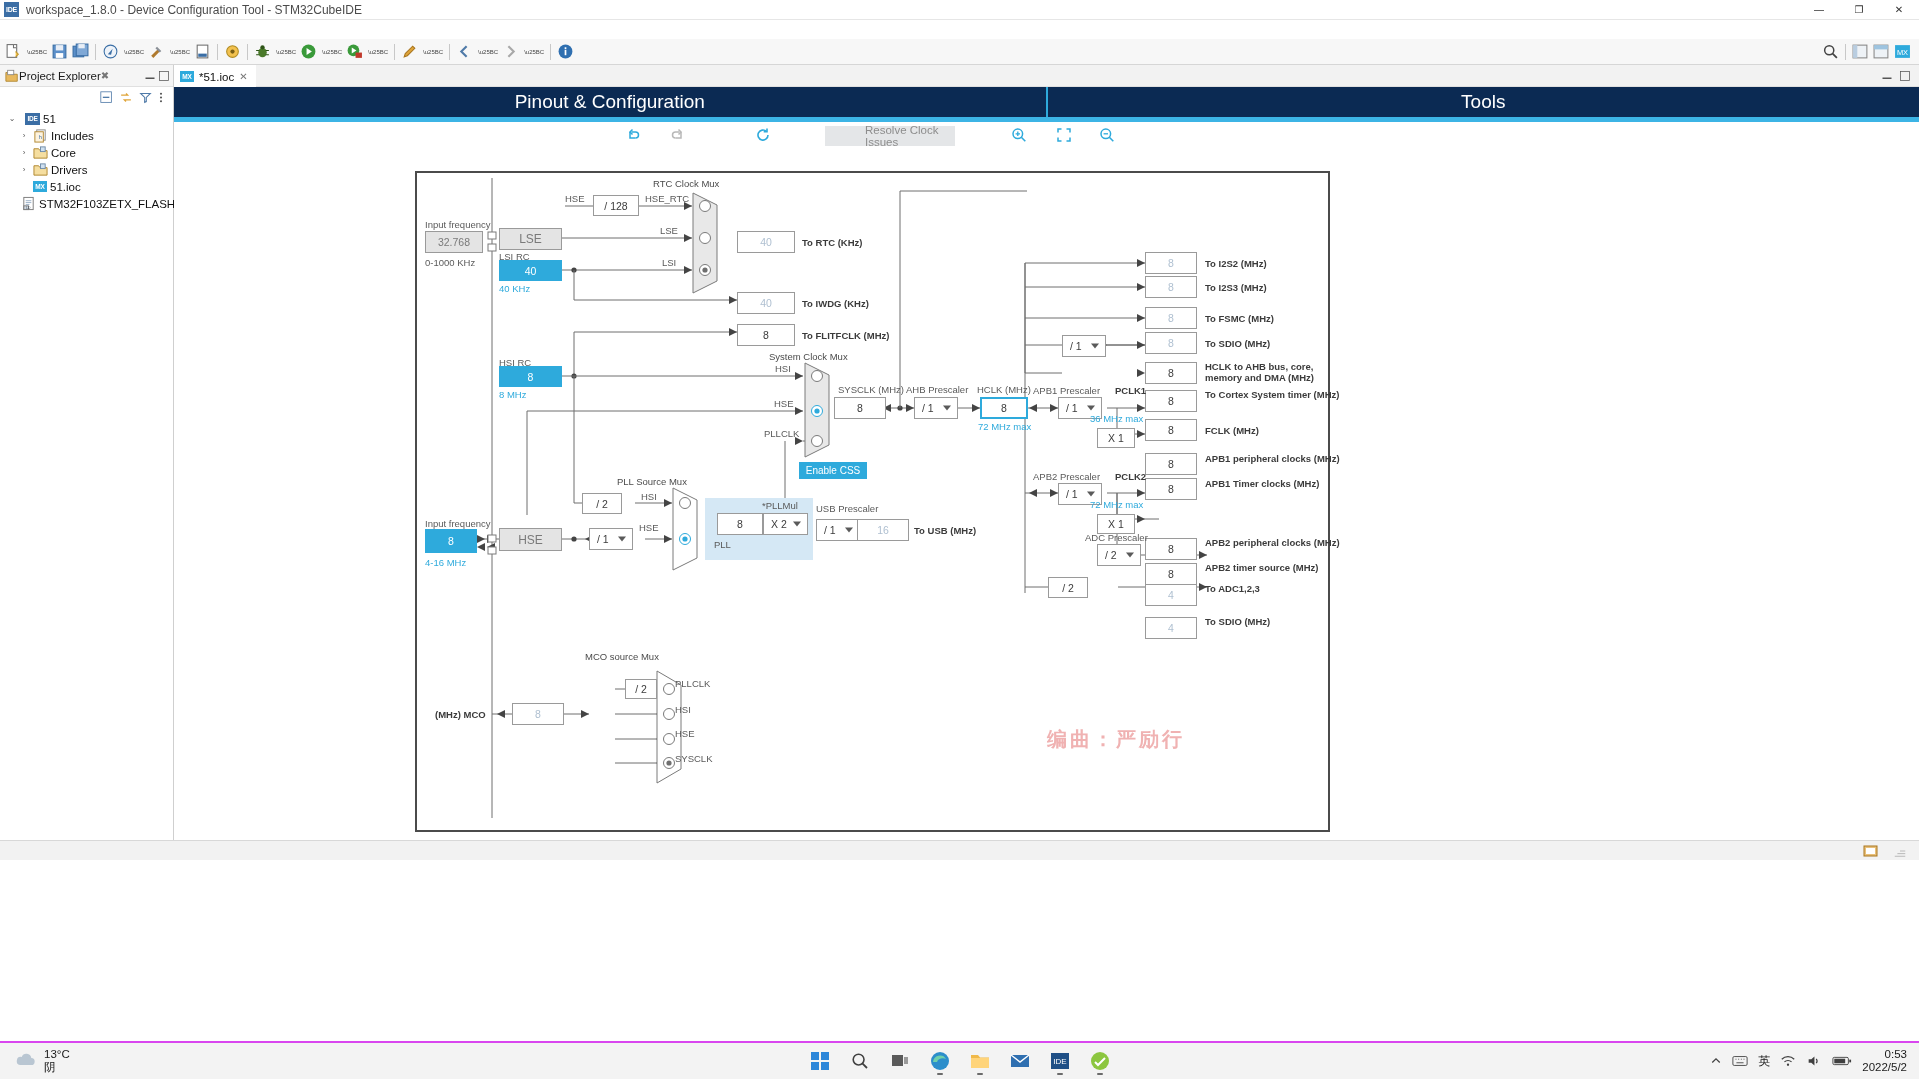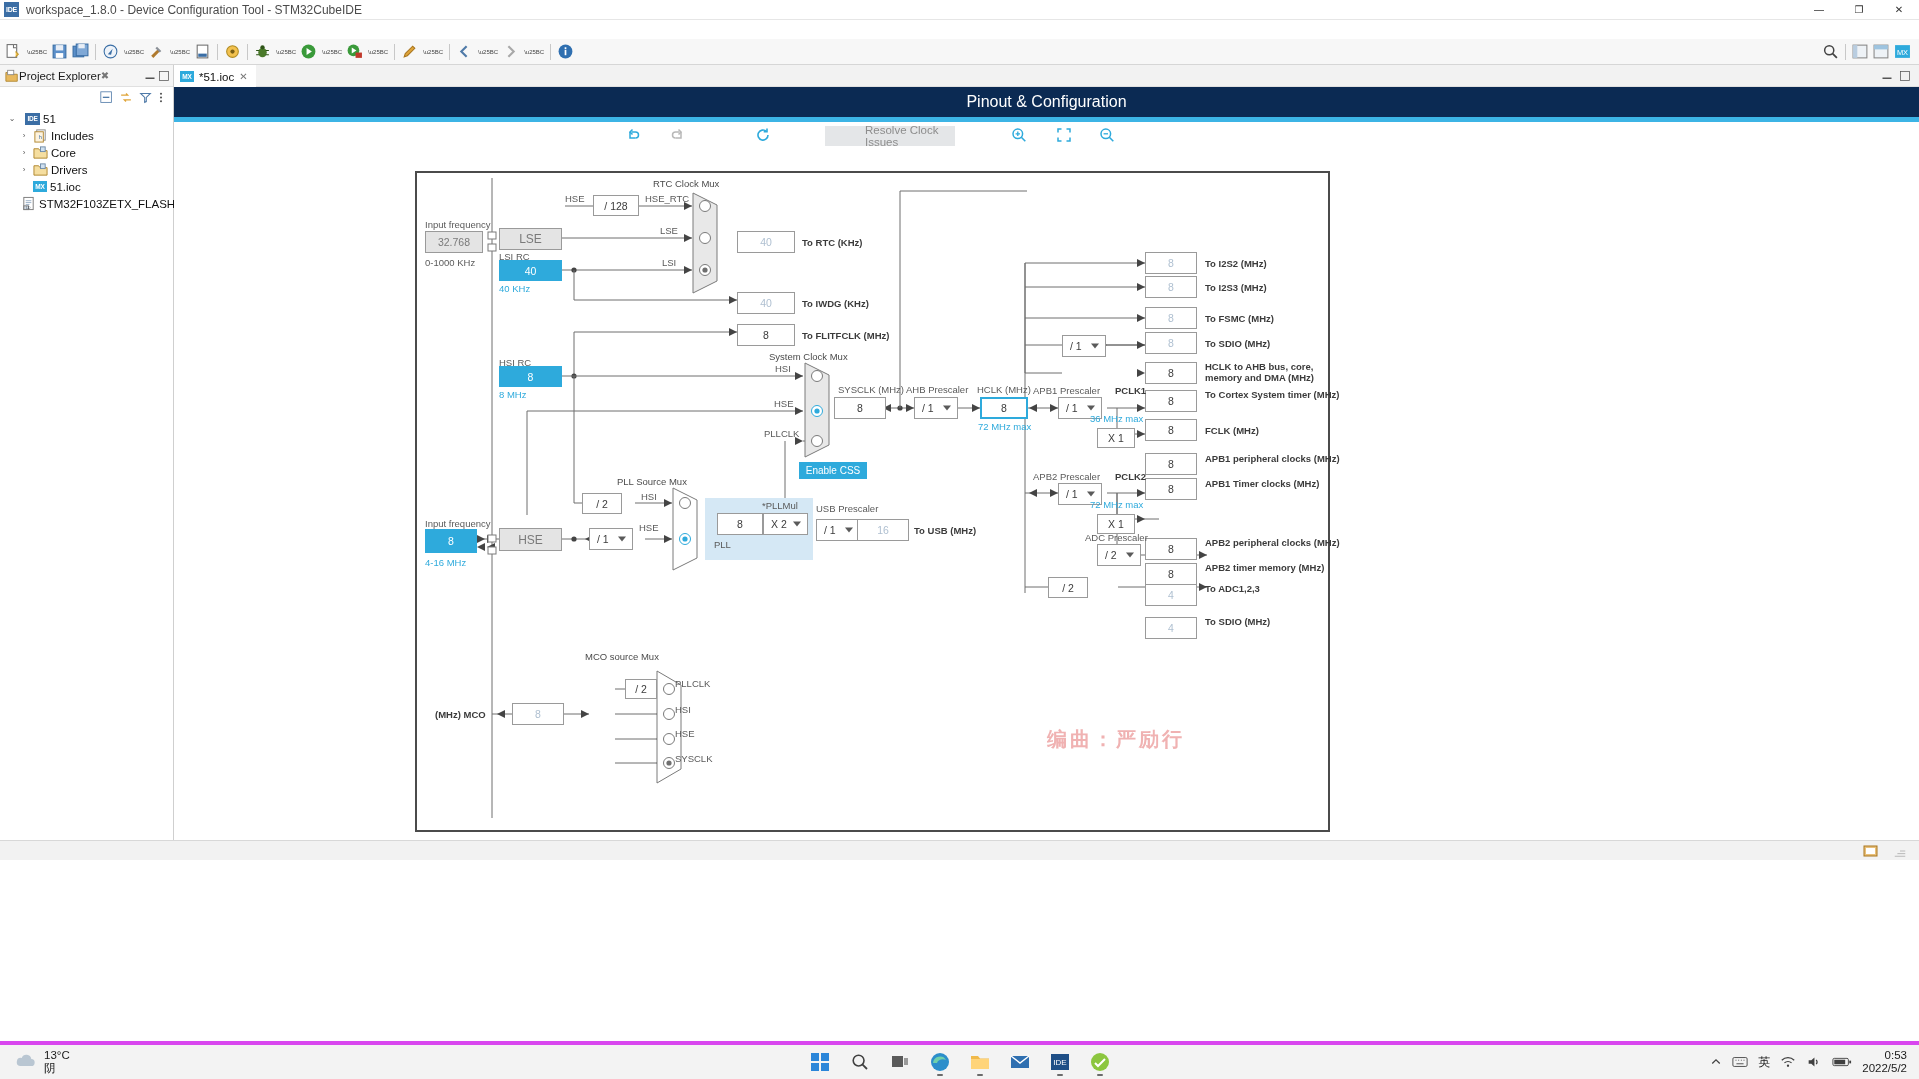--- a/index.html
+++ b/index.html
@@ -75,21 +75,21 @@
     height: 22px; background: #ffffff; display: flex; align-items: center; gap: 5px;
     padding: 0 8px 0 6px; font-size: 11.5px; color: #101010; border-top: 2px solid #ffffff;
   }
   .etab-x { font-size: 10px; color: #777; }
   .etabrow-right { margin-left: auto; display:flex; gap:6px; padding-right: 8px; color:#444; font-size:10px;}
 
   
   .cubetabs { display: flex; height: 30px; background: #0b2a53; }
   .cubetab {
     flex: 1; display: flex; align-items: center; justify-content: center;
-    color: #ffffff; font-size: 16px; background: #0b2a53; border-right: 2px solid #2eaadc;
+    color: #ffffff; font-size: 19px; background: #0b2a53; border-right: 2px solid #2eaadc;
   }
   .cubetab:last-child { border-right: none; }
   .cubetab.active { background: #3cb4e5; }
   .cubetab-underline { height: 5px; background: #3cb4e5; }
 
   
   .clocktoolbar {
     height: 26px; background: #fff; display: flex; align-items: center; gap: 0px;
     position: relative;
   }
@@ -141,21 +141,21 @@
 
   
   .bottom-strip {
     position: absolute; left: 0; top: 840px; width: 1919px; height: 20px;
     background: #f2f2f2; border-top: 1px solid #d8d8d8; display:flex; align-items:center; justify-content:flex-end;
   }
   
   .taskbar {
     position: absolute; left: 0; top: 1041px; width: 1919px; height: 38px;
     background: #f3f3f3; display: flex; align-items: center;
-    border-top: 4px solid #d946ef;
+    border-top: 2px solid #d946ef;
   }
   .tb-weather { display: flex; align-items: center; gap: 6px; margin-left: 14px; }
   .tb-weather .temp { font-size: 11.5px; color: #1a1a1a; line-height: 13px; }
   .tb-weather .cond { font-size: 11.5px; color: #1a1a1a; line-height: 13px; }
   .tb-center { position: absolute; left: 50%; transform: translateX(-50%); display: flex; align-items: center; gap: 10px; }
   .tb-app { width: 30px; height: 30px; display:flex; align-items:center; justify-content:center; position: relative;}
   .tb-app .dot { position:absolute; bottom:1px; left:50%; transform:translateX(-50%); width:6px; height:2px; background:#6b6b6b; border-radius:1px;}
   .tb-right2 { margin-left: auto; display: flex; align-items: center; gap: 10px; padding-right: 12px; }
   .clock2 { font-size: 11.5px; color: #1a1a1a; text-align: right; line-height: 13px; }
 </style>
@@ -428,20 +428,21 @@
             <rect x="2" y="10" width="12" height="2" fill="#555"></rect>
           </svg>
         <svg width="12" height="12" viewBox="0 0 16 16">
             <rect x="2" y="2" width="12" height="12" fill="none" stroke="#555"></rect>
           </svg>
       </div>
     </div>
 
     <div class="cubetabs">
       <div class="cubetab">Pinout &amp; Configuration</div>
+      <div class="cubetab">Tools</div>
     </div>
     <div class="cubetab-underline"></div>
 
     <div class="clocktoolbar">
       <div class="ct-btn" style="left:449px;top:3px;width:20px;height:20px">
         <svg width="18" height="18" viewBox="0 0 18 18">
             <path d="M11.5 12H6V6" fill="none" stroke="#2eaadc" stroke-width="1.5"></path>
             <path d="M11.5 12a3 3 0 0 0 0-6H7.5" fill="none" stroke="#2eaadc" stroke-width="1.5"></path>
             <path d="M8.5 3.5L6 6l2.5 2.5" fill="none" stroke="#2eaadc" stroke-width="1.5"></path>
           </svg>
@@ -773,21 +774,21 @@
         <div class="sel" style="left:641px;top:310px;width:44px;height:22px">
             <span>/ 1</span>
             <span class="caret"></span>
           </div>
         <div class="lbl dark" style="left:698px;top:298px">PCLK2</div>
         <div class="lbl blue" style="left:673px;top:326px">72 MHz max</div>
         <div class="box" style="left:728px;top:365px;width:52px;height:22px">8</div>
         <div class="lbl dark" style="left:788px;top:364px">APB2 peripheral clocks (MHz)</div>
         <div class="box" style="left:680px;top:341px;width:38px;height:20px">X 1</div>
         <div class="box" style="left:728px;top:390px;width:52px;height:22px">8</div>
-        <div class="lbl dark" style="left:788px;top:389px">APB2 timer memory (MHz)</div>
+        <div class="lbl dark" style="left:788px;top:389px">APB2 timer source (MHz)</div>
 
         <div class="lbl" style="left:668px;top:359px">ADC Prescaler</div>
         <div class="sel" style="left:680px;top:371px;width:44px;height:22px">
             <span>/ 2</span>
             <span class="caret"></span>
           </div>
         <div class="box disabled" style="left:728px;top:411px;width:52px;height:22px">4</div>
         <div class="lbl dark" style="left:788px;top:410px">To ADC1,2,3</div>
 
         <div class="box" style="left:631px;top:404px;width:40px;height:21px">/ 2</div>

